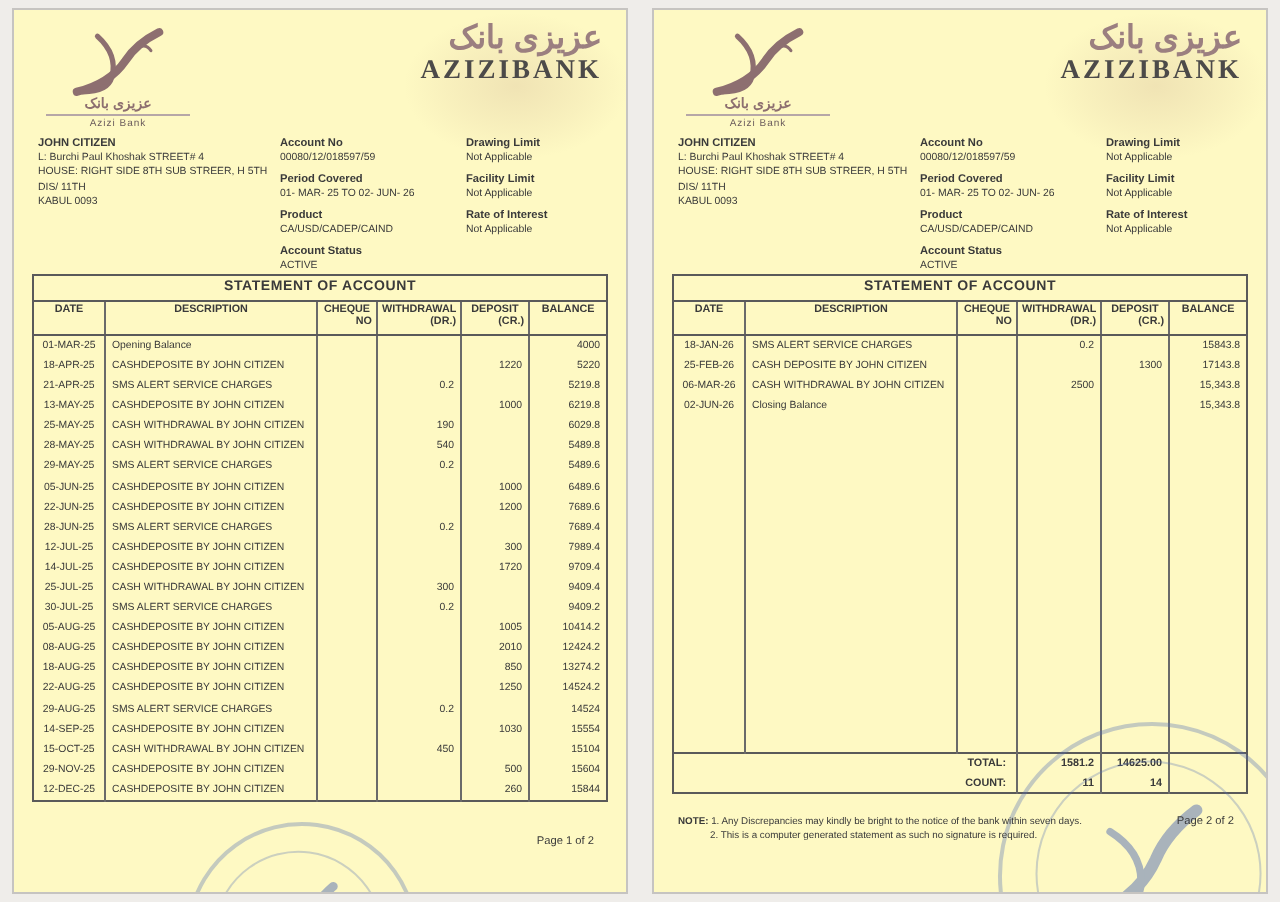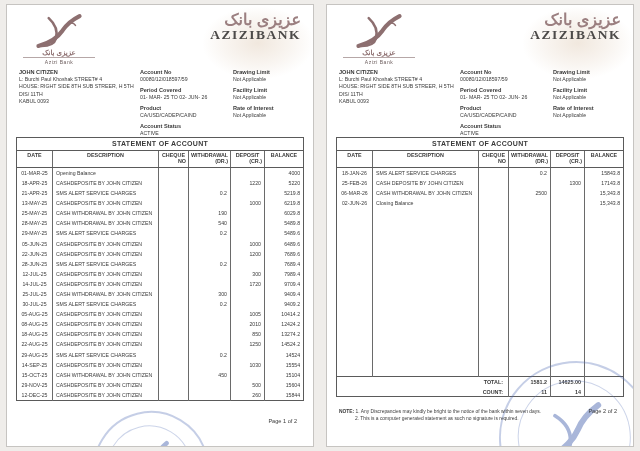--- a/index.html
+++ b/index.html
@@ -5,21 +5,21 @@
   html,body{margin:0;padding:0;}
   body{
     width:640px;height:451px;position:relative;overflow:hidden;
     background:#efedea;
     font-family:"Liberation Sans",sans-serif;
     color:#3a3a3a;
     -webkit-font-smoothing:antialiased;
   }
   .page{
     position:absolute;top:4px;width:306px;height:441px;
-    background:#ffffff;border:1px solid #c6c4c1;overflow:hidden;
+    background:#fef9c3;border:1px solid #c6c4c1;overflow:hidden;
   }
   #page1{left:6px;} #page2{left:326px;}
 
   
   .page-head{position:relative;height:128px;}
   .logo-block{position:absolute;left:16px;top:8px;width:72px;text-align:center;}
   .logo-swoosh{display:block;margin:0 auto;}
   .logo-fa{font-size:7px;font-weight:bold;color:#8d6f70;line-height:7px;}
   .logo-en{font-size:5px;color:#6b5c5c;border-top:1px solid #b6a7a7;margin-top:1px;padding-top:1px;letter-spacing:.5px;}
   .bank-title{position:absolute;right:12px;top:6px;text-align:right;}

